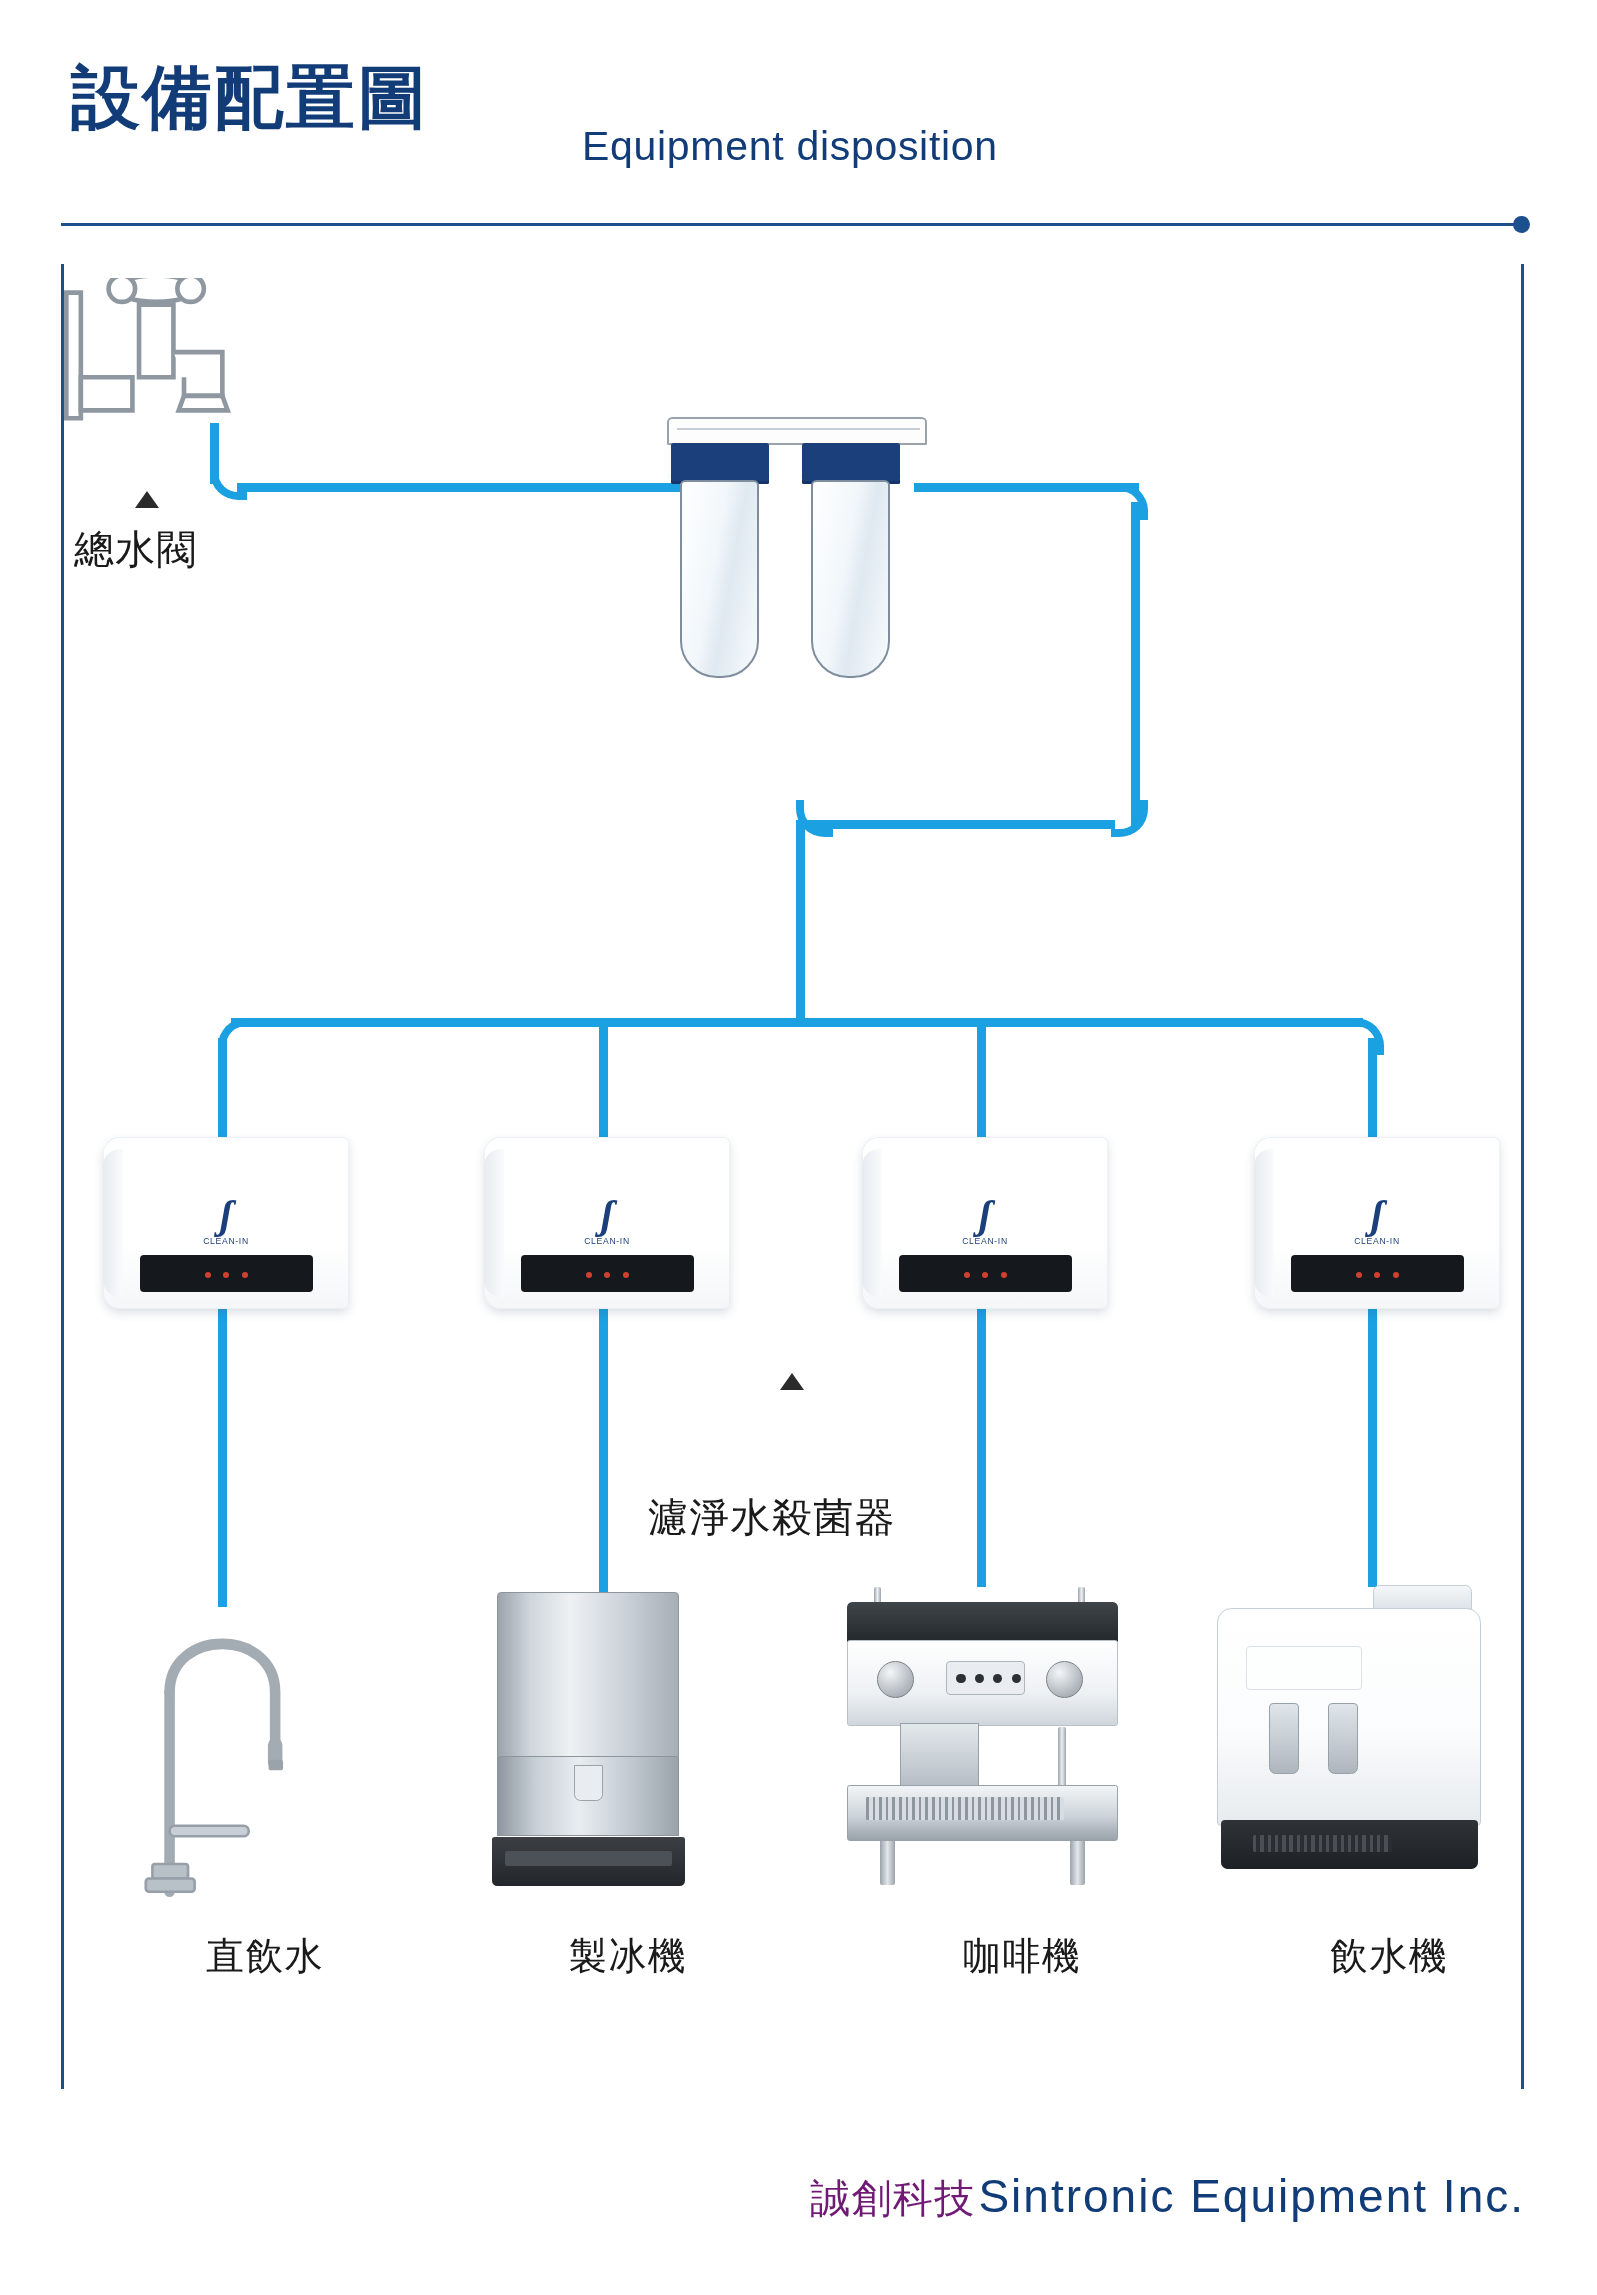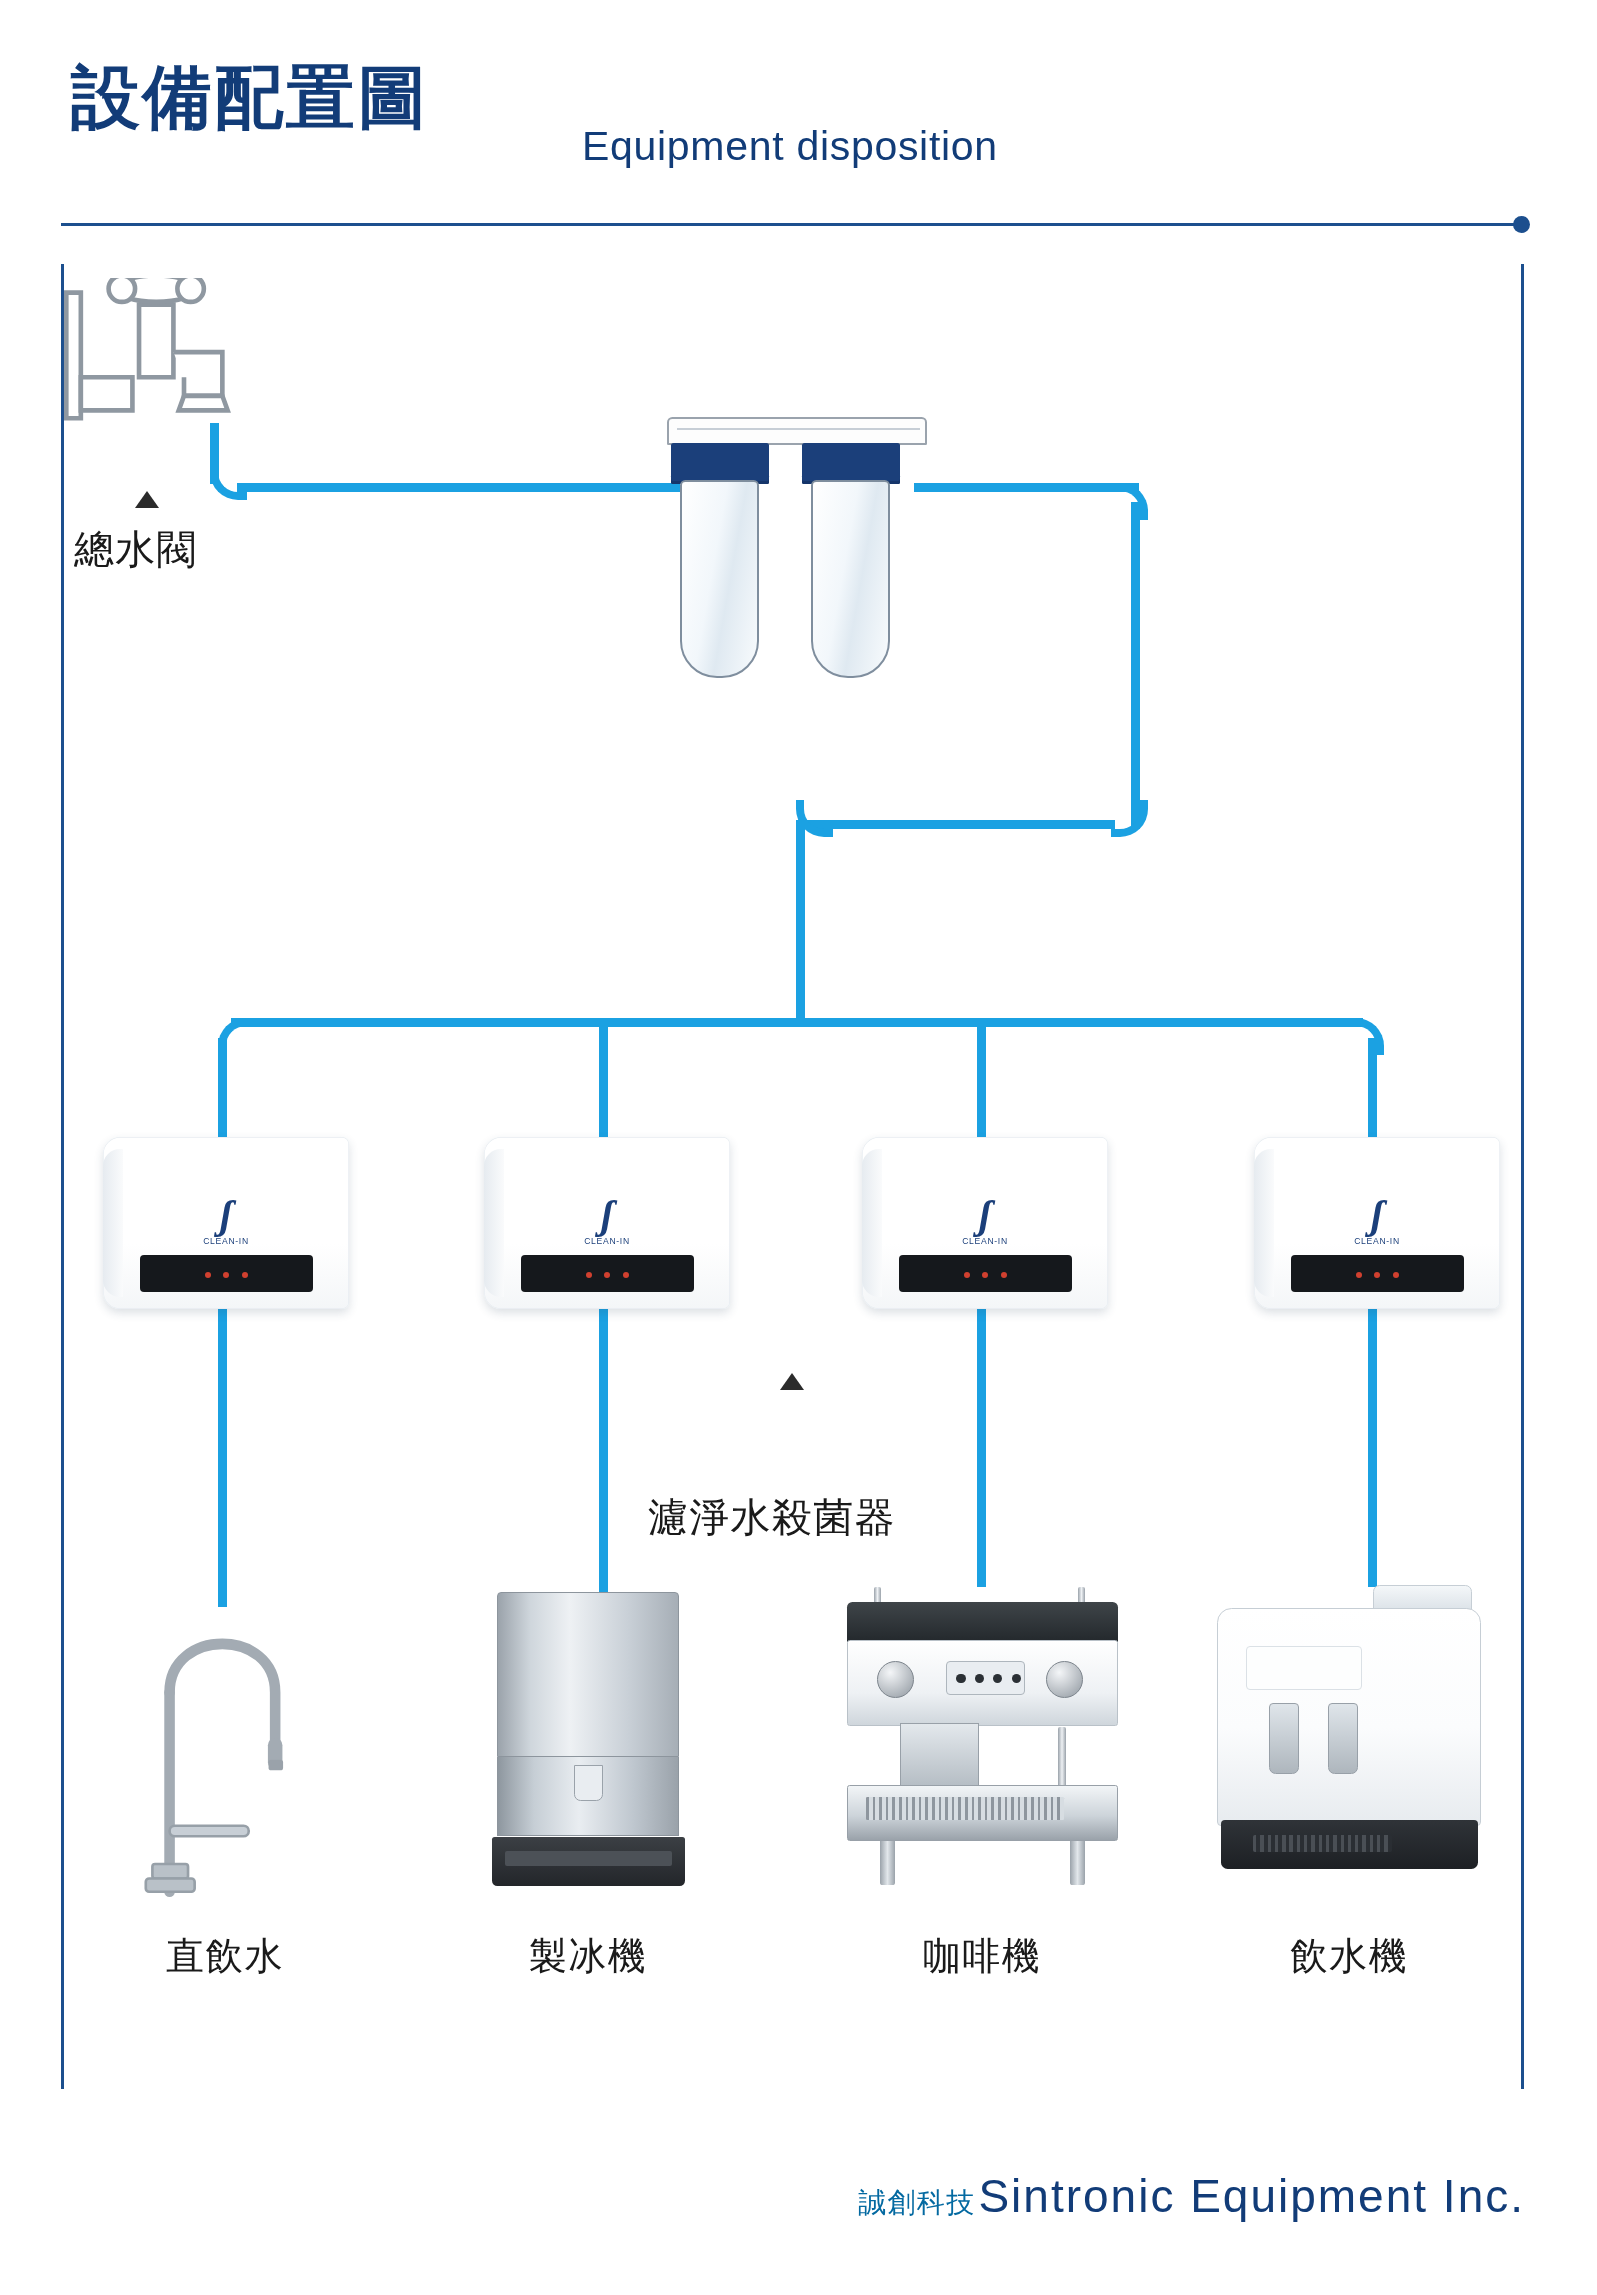--- a/index.html
+++ b/index.html
@@ -107,21 +107,21 @@
     position: absolute;
     font-size: 40px;
     color: #1a1a1a;
     white-space: nowrap;
     letter-spacing: 1.3px;
   }
   .device-label {
     position: absolute;
     font-size: 38px;
     color: #1a1a1a;
-    text-align: center;
+    text-align: right;
     white-space: nowrap;
     letter-spacing: 1.3px;
   }
 
   
   #faucet {
     position: absolute;
     left: 61px;
     top: 278px;
     width: 205px;
@@ -403,22 +403,22 @@
   #footer {
     position: absolute;
     left: 0;
     top: 2169px;
     width: 1598px;
     text-align: right;
     padding-right: 73px;
     box-sizing: border-box;
   }
   #footer-cn {
-    font-size: 28px;
-    color: #0369a1;
+    font-size: 40px;
+    color: #701a75;
     letter-spacing: 1.3px;
   }
   #footer-en {
     font-size: 46px;
     color: #123c78;
     letter-spacing: 2px;
     font-family: "Liberation Sans", sans-serif;
   }
 </style>
 </head>

